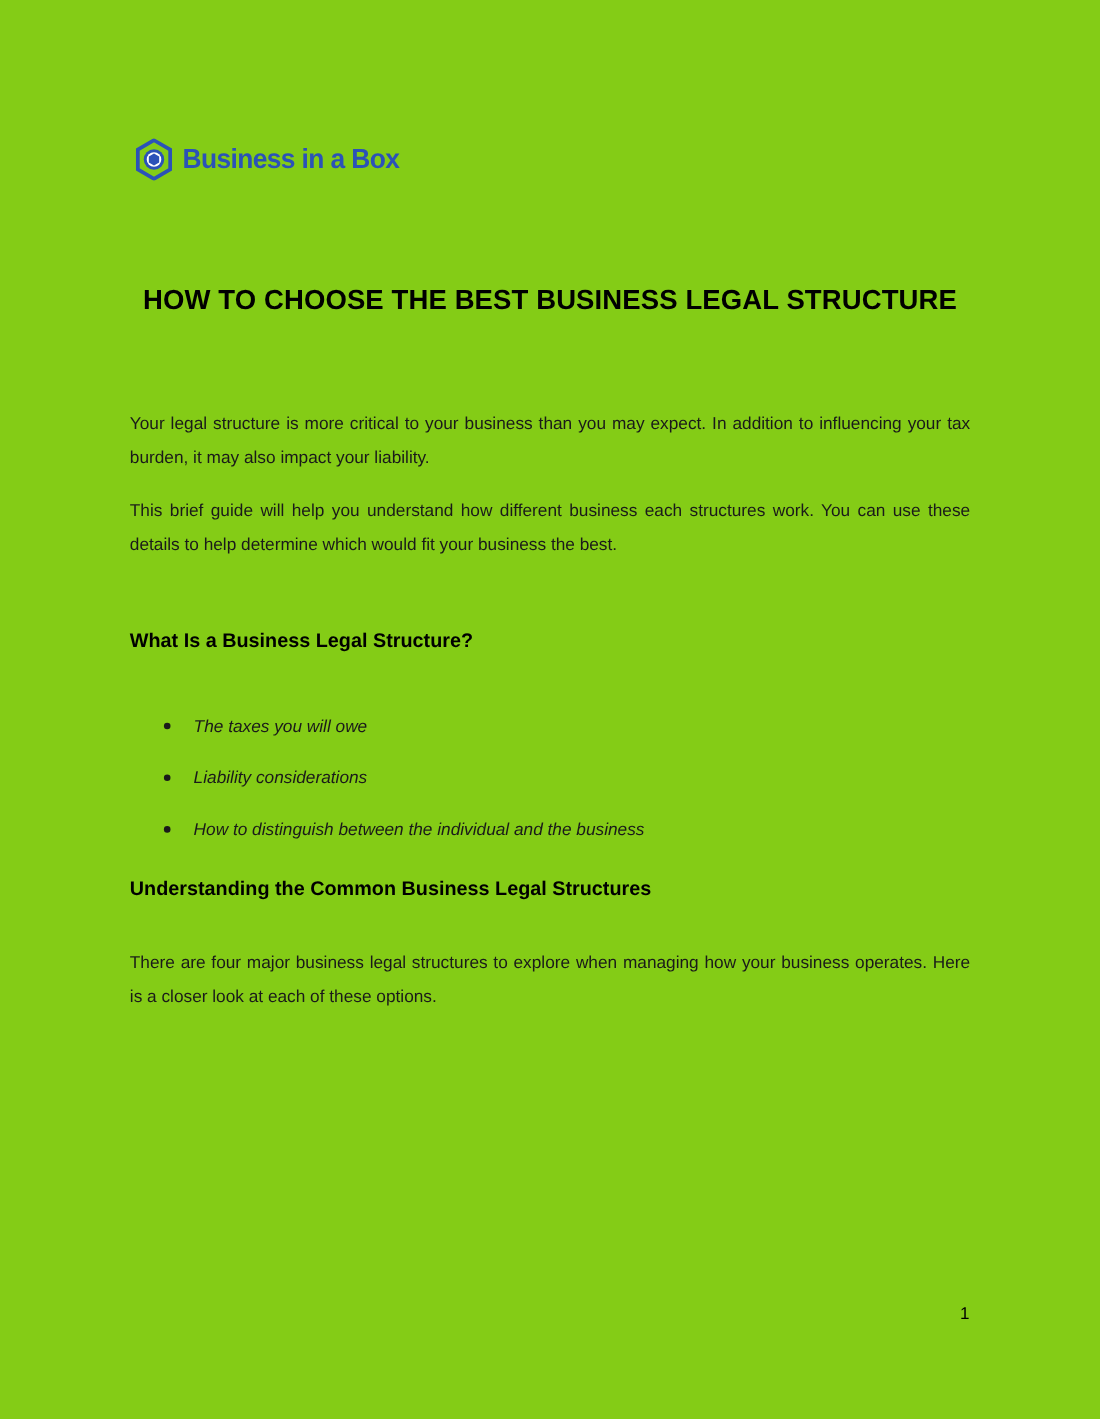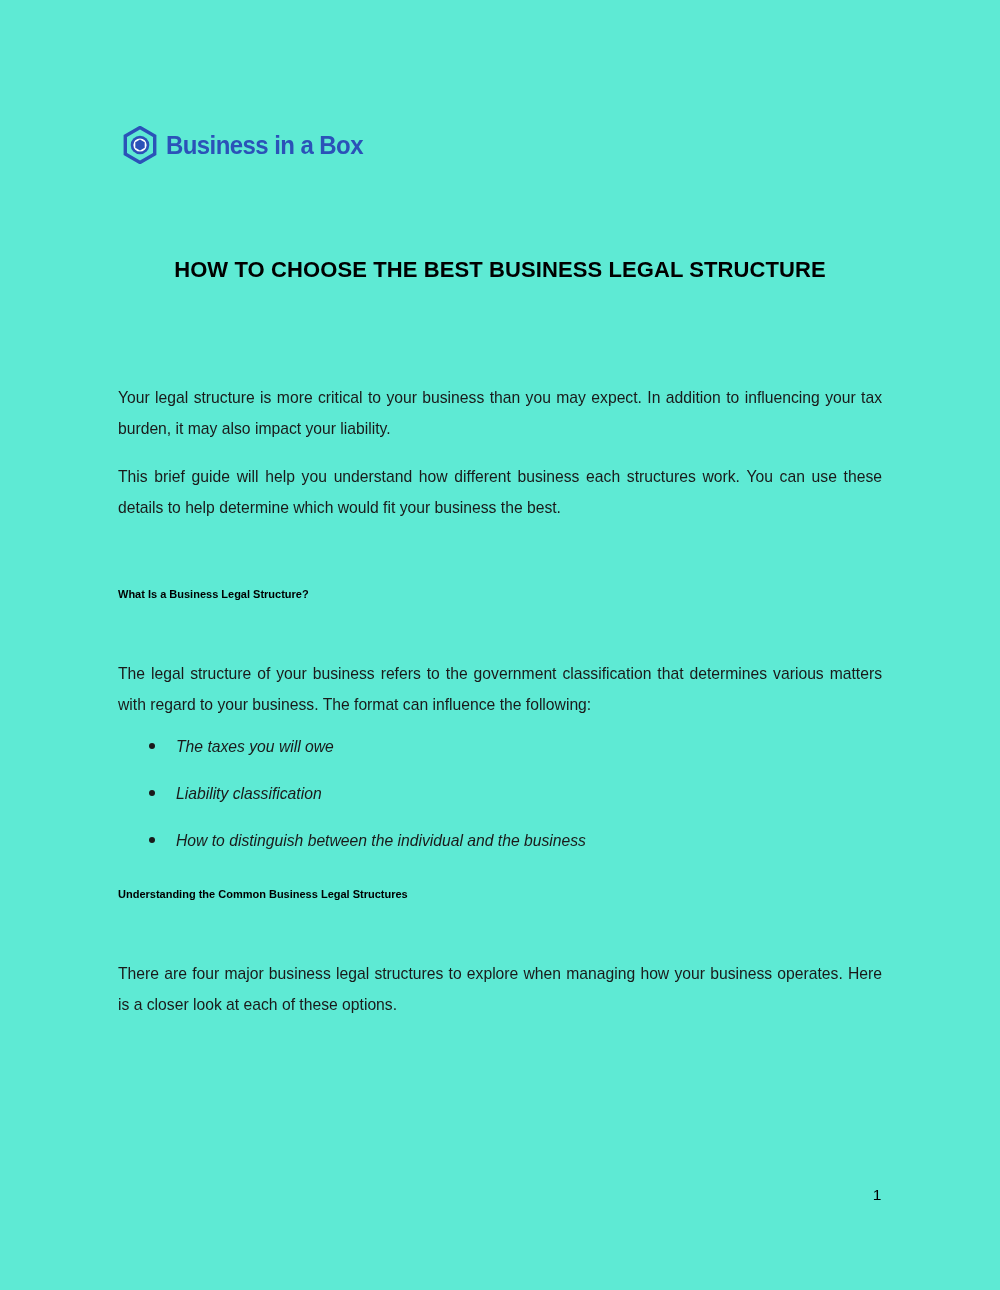--- a/index.html
+++ b/index.html
@@ -8,21 +8,21 @@
     background: #ffffff;
   }
   body {
     font-family: "Liberation Sans", sans-serif;
     color: #000000;
   }
   .page {
     position: relative;
     width: 1000px;
     height: 1290px;
-    background: #5eead4;
+    background: #84cc16;
     overflow: hidden;
   }
 
   
   .logo {
     position: absolute;
     left: 123px;
     top: 126px;
     display: flex;
     align-items: center;
@@ -46,45 +46,45 @@
     transform-origin: left center;
   }
 
   
   .doc-title {
     position: absolute;
     left: 0;
     right: 0;
     top: 242px;
     text-align: center;
-    font-size: 22px;
+    font-size: 25px;
     font-weight: bold;
     letter-spacing: 0.1px;
     color: #000000;
   }
 
   
   .content {
     position: absolute;
     left: 118px;
     top: 370px;
     width: 764px;
   }
   .para {
     font-size: 15.7px;
     line-height: 31px;
     text-align: justify;
     color: #1a1a1a;
-    margin: 12px 0 17px 0;
+    margin: 0 0 17px 0;
   }
   .para.tight {
     margin-bottom: 0;
   }
   .heading {
-    font-size: 11px;
+    font-size: 18px;
     font-weight: bold;
     line-height: 31px;
     color: #000000;
     margin: 26px 0 0 0;
   }
   .bullets {
     list-style: none;
     margin: 14px 0 0 0;
     padding: 0;
   }
@@ -148,30 +148,29 @@
 
     <p class="para">Your legal structure is more critical to your business than you may expect. In addition to influencing your tax burden, it may also impact your liability.</p>
     <p class="para tight">This brief guide will help you understand how different business each structures work. You can use these details to help determine which would fit your business the best.</p>
 
     <div class="spacer-md"></div>
 
     <h2 class="heading">What Is a Business Legal Structure?</h2>
 
     <div class="spacer-lg"></div>
 
-    <p class="para tight">The legal structure of your business refers to the government classification that determines various matters with regard to your business. The format can influence the following:</p>
 
     <ul class="bullets">
       <li class="bullet">
         <span class="bullet-dot"></span>
         <span>The taxes you will owe</span>
       </li>
       <li class="bullet">
         <span class="bullet-dot"></span>
-        <span>Liability classification</span>
+        <span>Liability considerations</span>
       </li>
       <li class="bullet">
         <span class="bullet-dot"></span>
         <span>How to distinguish between the individual and the business</span>
       </li>
     </ul>
 
     <h2 class="heading">Understanding the Common Business Legal Structures</h2>
 
     <div class="spacer-lg"></div>

